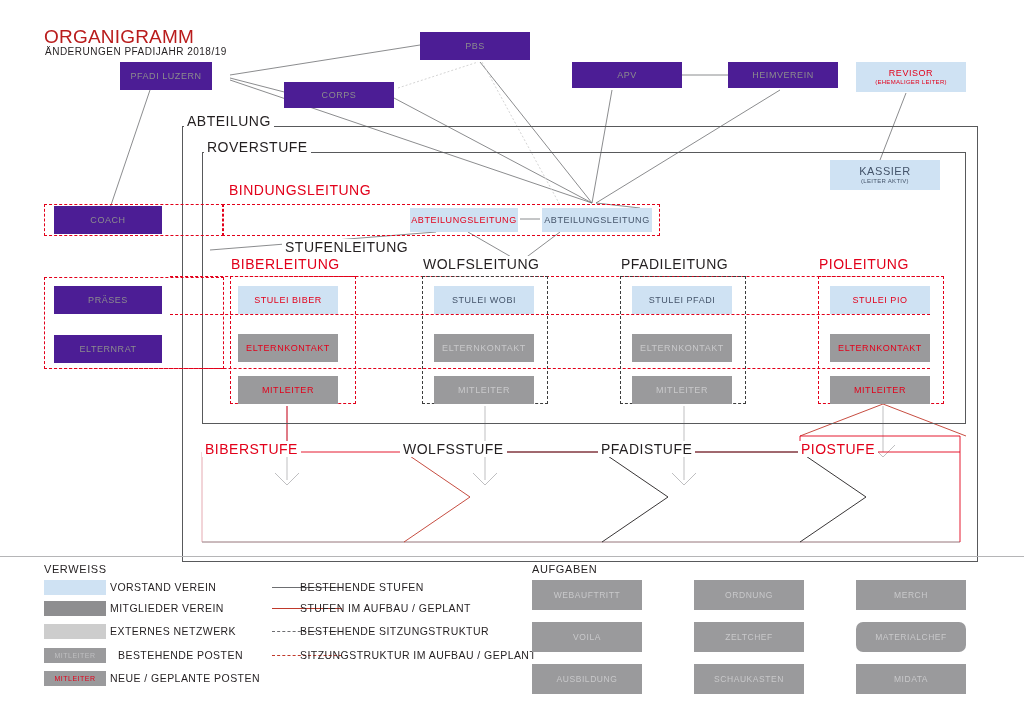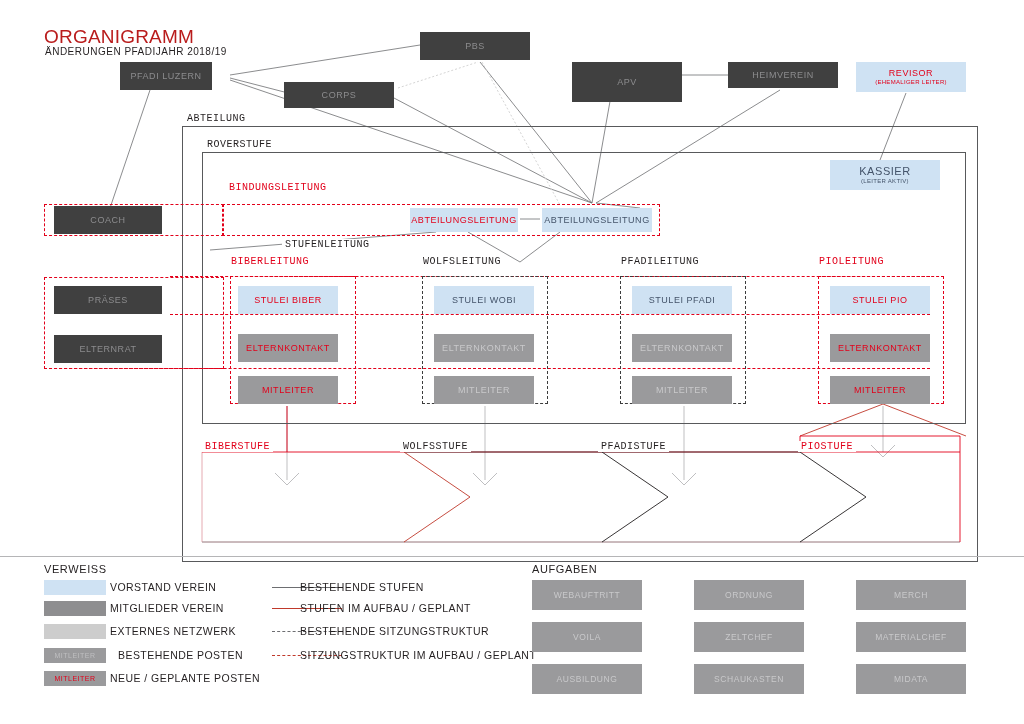--- a/index.html
+++ b/index.html
@@ -21,36 +21,35 @@
   .node{
     position:absolute;
     display:flex;align-items:center;justify-content:center;
     text-align:center;
     font-size:9px;
     letter-spacing:.55px;
     line-height:1.15;
     box-sizing:border-box;
     padding:2px 3px;
   }
-  .n-ext{background:#404040;color:#8c8c8e;}        
+  .n-ext{background:#4c1d95;color:#8c8c8e;}        
   .n-mit{background:#9a9a9c;color:#c9c9cb;}        
   .n-vor{background:#cfe2f3;color:#44546a;}        
   .red-label{color:#e2001a;}
   .sub{display:block;font-size:6px;letter-spacing:.3px;margin-top:1px;}
 
   
   .frame-cap{
     position:absolute;
-    font-size:10px;
+    font-size:14px;
     letter-spacing:.5px;
     color:#231f20;
     background:#ffffff;
     padding:0 3px;
     white-space:nowrap;
-    font-family:Liberation Mono, monospace;
   }
   .frame-cap.red{color:#e2001a;}
 
   
   .frame{position:absolute;border:1px solid #58595b;box-sizing:border-box;background:transparent;}
 
   
   .dash-red{position:absolute;border:1px dashed #e2001a;box-sizing:border-box;background:transparent;}
   .dash-dark{position:absolute;border:1px dashed #3c3c3c;box-sizing:border-box;background:transparent;}
   .leg-title{
@@ -175,21 +174,21 @@
   </div>
 
   <div class="node n-ext" style="left:120px;top:62px;width:92px;height:28px;">
     <span>PFADI LUZERN</span>
   </div>
 
   <div class="node n-ext" style="left:284px;top:82px;width:110px;height:26px;">
     <span>CORPS</span>
   </div>
 
-  <div class="node n-ext" style="left:572px;top:62px;width:110px;height:40px;">
+  <div class="node n-ext" style="left:572px;top:62px;width:110px;height:26px;">
     <span>APV</span>
   </div>
 
   <div class="node n-ext" style="left:728px;top:62px;width:110px;height:26px;">
     <span>HEIMVEREIN</span>
   </div>
 
   <div class="node n-vor" style="left:856px;top:62px;width:110px;height:30px;flex-direction:column;">
     <span class="red-label" style="font-size:9px;letter-spacing:.55px;">REVISOR</span>
     <span class="sub red-label">(EHEMALIGER LEITER)</span>
@@ -334,21 +333,21 @@
   <div class="task" style="left:856px;top:580px;">
     <span>MERCH</span>
   </div>
 
   <div class="task" style="left:532px;top:622px;">
     <span>VOILA</span>
   </div>
   <div class="task" style="left:694px;top:622px;">
     <span>ZELTCHEF</span>
   </div>
-  <div class="task" style="left:856px;top:622px;">
+  <div class="task" style="left:856px;top:622px;border-radius:7px;">
     <span>MATERIALCHEF</span>
   </div>
 
   <div class="task" style="left:532px;top:664px;">
     <span>AUSBILDUNG</span>
   </div>
   <div class="task" style="left:694px;top:664px;">
     <span>SCHAUKASTEN</span>
   </div>
   <div class="task" style="left:856px;top:664px;">

